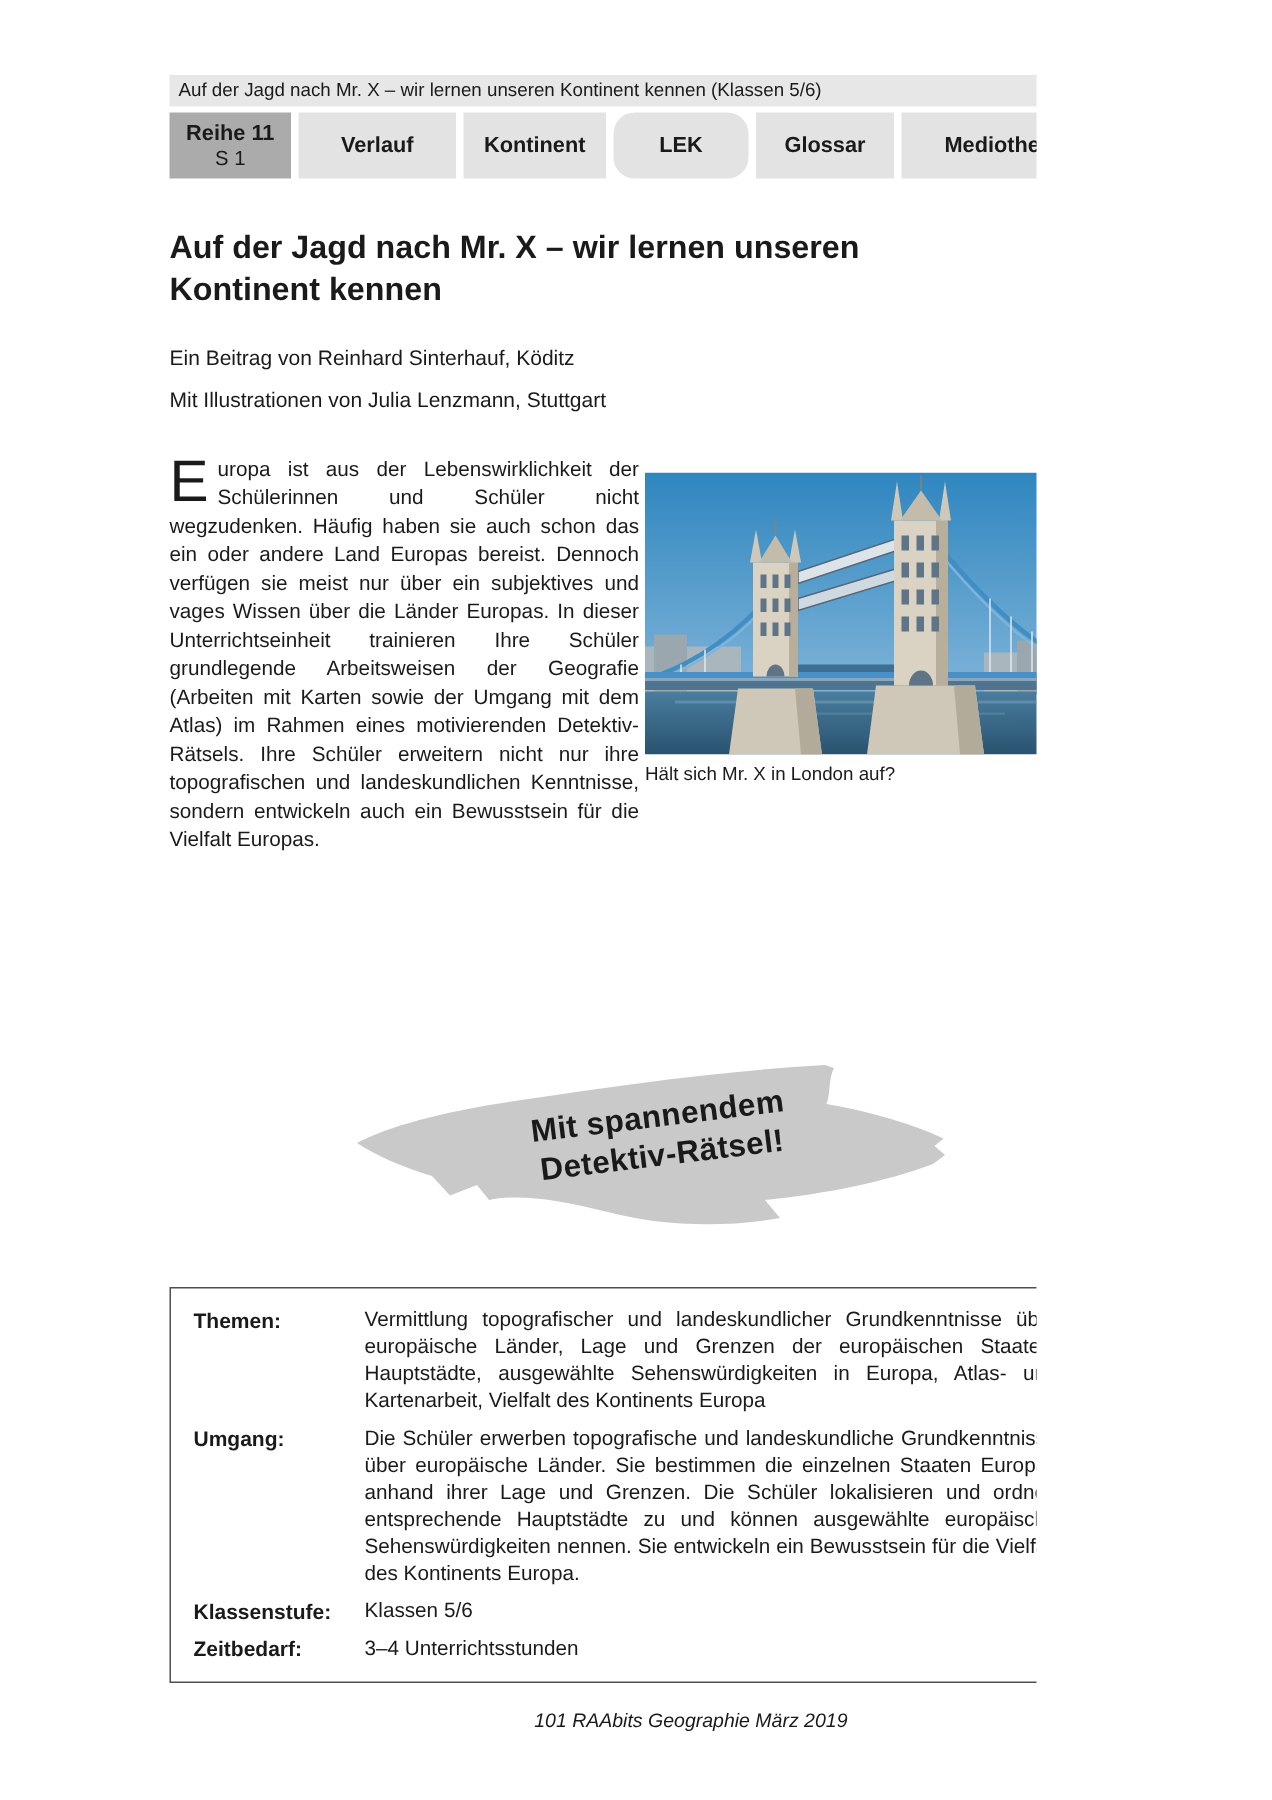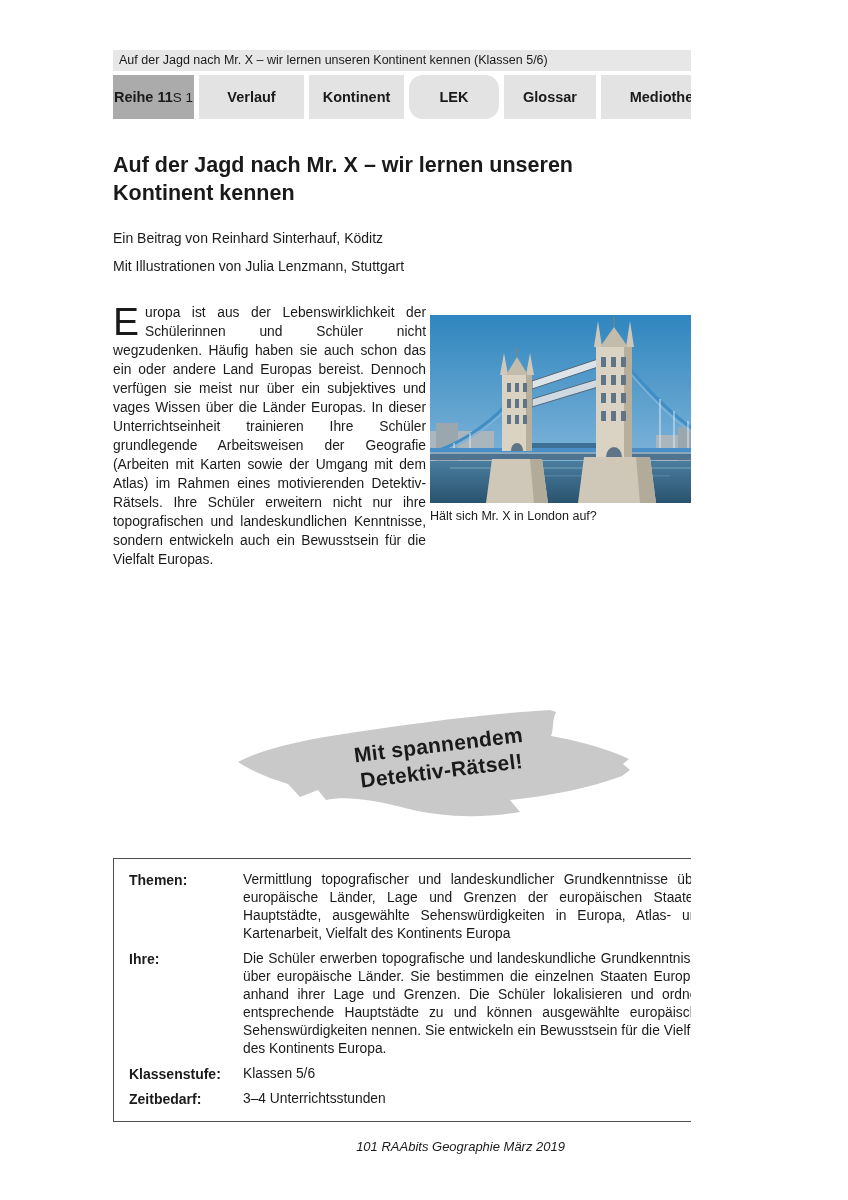--- a/index.html
+++ b/index.html
@@ -9,21 +9,21 @@
   }
   
   .header-strip{
     position:absolute;left:113px;top:50px;width:617px;height:21px;
     background:var(--header-strip-bg);font-size:12.5px;line-height:21px;
     padding-left:6px;box-sizing:border-box;white-space:nowrap;
   }
   
   .tabs{position:absolute;left:113px;top:75px;width:617px;height:44px;display:flex;gap:5px;}
   .tab{
-    background:var(--tab-inactive-bg);display:flex;
+    background:var(--tab-inactive-bg);display:flex;flex-direction:column;
     align-items:center;justify-content:center;font-weight:bold;font-size:14.5px;
     box-sizing:border-box;
   }
   .tab.active{background:var(--tab-active-bg);}
   .tab .sub{font-weight:normal;font-size:13.5px;margin-top:1px;}
   .t0{width:81px;}.t1{width:105px;}.t2{width:95px;}.t3{width:90px;border-radius:14px;}.t4{width:92px;}.t5{flex:1;}
   
   .badge{
     position:absolute;left:765px;top:148px;width:83px;height:85px;
     background:var(--badge-bg);display:flex;align-items:center;justify-content:center;
@@ -212,21 +212,21 @@
       <div>Detektiv-Rätsel!</div>
     </div>
   </div>
 
   <div class="info-table">
     <div class="row">
       <div class="lbl">Themen:</div>
       <div class="val">Vermittlung topografischer und landeskundlicher Grundkenntnisse über europäische Länder, Lage und Grenzen der europäischen Staaten, Hauptstädte, ausgewählte Sehenswürdigkeiten in Europa, Atlas- und Kartenarbeit, Vielfalt des Kontinents Europa</div>
     </div>
     <div class="row">
-      <div class="lbl">Ihre:</div>
+      <div class="lbl">Umgang:</div>
       <div class="val">Die Schüler erwerben topografische und landeskundliche Grundkenntnisse über europäische Länder. Sie bestimmen die einzelnen Staaten Europas anhand ihrer Lage und Grenzen. Die Schüler lokalisieren und ordnen entsprechende Hauptstädte zu und können ausgewählte europäische Sehenswürdigkeiten nennen. Sie entwickeln ein Bewusstsein für die Vielfalt des Kontinents Europa.</div>
     </div>
     <div class="row">
       <div class="lbl">Klassenstufe:</div>
       <div class="val">Klassen 5/6</div>
     </div>
     <div class="row">
       <div class="lbl">Zeitbedarf:</div>
       <div class="val">3–4 Unterrichtsstunden</div>
     </div>

